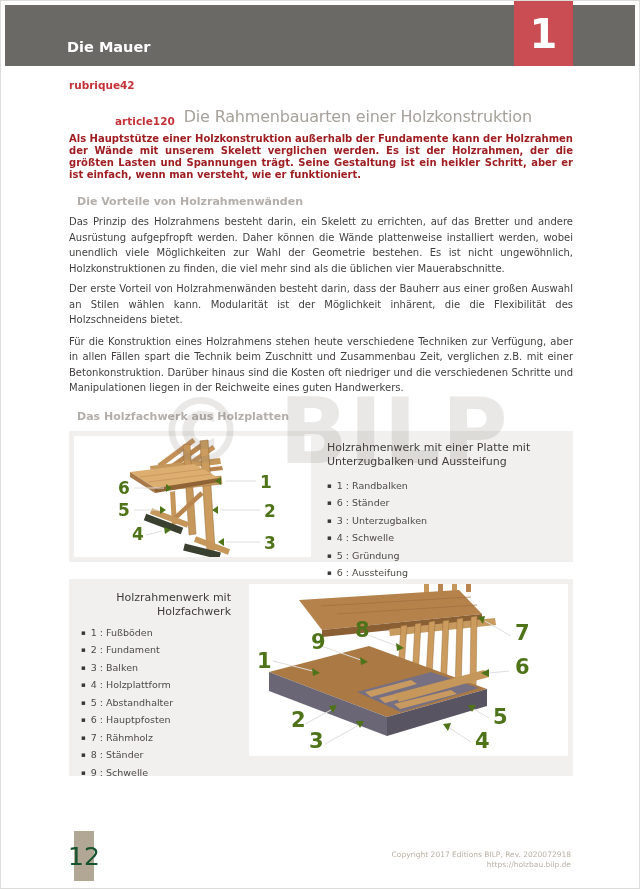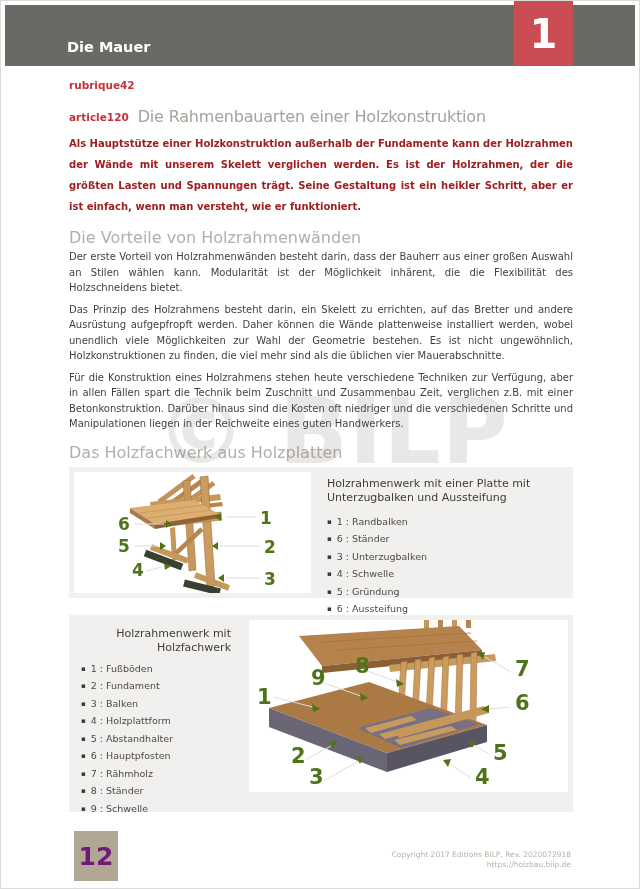--- a/index.html
+++ b/index.html
@@ -16,27 +16,27 @@
     color:#ffffff;font-size:40px;font-weight:bold;display:flex;align-items:center;justify-content:center;
   }
   
   .watermark{
     position:absolute;left:155px;top:386px;z-index:5;pointer-events:none;
     font-size:90px;font-weight:bold;line-height:1;letter-spacing:1px;
     color:rgba(116,112,104,0.16);white-space:nowrap;
   }
   
   .main{position:absolute;left:68px;top:78px;width:504px;}
-  .title-row{display:flex;align-items:center;gap:9px;}
+  .title-row{display:flex;align-items:flex-end;gap:9px;}
   .red-label{color:#c53338;font-weight:bold;font-size:10.5px;flex:none;}
   .page-title{margin:0;font-size:24px;line-height:30px;font-weight:bold;color:#a6a29b;}
-  .article-row{margin-top:16px;}
+  .article-row{margin-top:16px;margin-left:46px;}
   .article-title{margin:0;font-size:16px;line-height:20px;font-weight:normal;color:#a6a29b;letter-spacing:-0.2px;}
-  .intro{margin:6px 0 0 0;font-size:10px;line-height:21px;font-weight:bold;color:#9e1e22;text-align:justify;}
-  h3.subhead{margin:14px 0 0 0;font-size:16px;line-height:13px;font-weight:normal;color:#b3aeaa;}
+  .intro{margin:6px 0 0 0;font-size:10px;line-height:12px;font-weight:bold;color:#9e1e22;text-align:justify;}
+  h3.subhead{margin:14px 0 0 8px;font-size:11px;line-height:13px;font-weight:bold;color:#b3aeaa;}
   p.body{margin:6px 0 0 0;font-size:10px;line-height:15.5px;color:#413f3e;text-align:justify;}
   p.first{margin-top:5px;}
   
   .figbox{position:relative;background:#f1f0ee;width:504px;}
   .figbox1{margin-top:8px;height:131px;}
   .figbox2{margin-top:17px;height:197px;}
   .fig-img{position:absolute;background:#ffffff;}
   .fig1-img{left:5px;top:5px;width:237px;height:121px;}
   .fig2-img{left:180px;top:5px;width:319px;height:172px;}
   .fig1-info{position:absolute;left:258px;top:10px;width:240px;}
@@ -44,22 +44,22 @@
   .fig2-title{position:absolute;left:12px;top:12px;width:150px;text-align:right;}
   .legend{list-style:none;margin:9px 0 0 0;padding:0;font-size:9.5px;line-height:15.5px;color:#4d4a47;}
   .legend li::before{content:"▪";font-size:7px;margin-right:5px;position:relative;top:-1px;color:#3a3836;}
   .fig2-legend{position:absolute;left:12px;top:46px;margin:0;}
   
   svg text.num{font-family:"DejaVu Sans",sans-serif;font-weight:bold;fill:#4f7319;}
   svg .callout{stroke:#dfdedc;stroke-width:1;fill:none;}
   svg .arrow{fill:#4f7319;}
   
   .pagenum{
-    position:absolute;left:73px;top:830px;width:44px;height:50px;background:#b2a695;
-    color:#701a75;font-size:25px;display:flex;align-items:center;justify-content:center;font-weight:bold;
+    position:absolute;left:73px;top:830px;width:20px;height:50px;background:#b2a695;
+    color:#14532d;font-size:25px;display:flex;align-items:center;justify-content:center;
   }
   .copyright{position:absolute;right:68px;top:849px;text-align:right;font-size:7.5px;line-height:10px;color:#b8b0a4;}
 </style>
 </head>
 <body>
 
 <div class="page">
 
   <div class="band">
     <span class="chapter-title">Die Mauer</span>
@@ -75,22 +75,22 @@
     </div>
 
     <div class="title-row article-row">
       <span class="red-label">article120</span>
       <h2 class="article-title">Die Rahmenbauarten einer Holzkonstruktion</h2>
     </div>
 
     <p class="intro">Als Hauptstütze einer Holzkonstruktion außerhalb der Fundamente kann der Holzrahmen der Wände mit unserem Skelett verglichen werden. Es ist der Holzrahmen, der die größten Lasten und Spannungen trägt. Seine Gestaltung ist ein heikler Schritt, aber er ist einfach, wenn man versteht, wie er funktioniert.</p>
 
     <h3 class="subhead">Die Vorteile von Holzrahmenwänden</h3>
+    <p class="body">Das Prinzip des Holzrahmens besteht darin, ein Skelett zu errichten, auf das Bretter und andere Ausrüstung aufgepfropft werden. Daher können die Wände plattenweise installiert werden, wobei unendlich viele Möglichkeiten zur Wahl der Geometrie bestehen. Es ist nicht ungewöhnlich, Holzkonstruktionen zu finden, die viel mehr sind als die üblichen vier Mauerabschnitte.</p>
     <p class="body first">Der erste Vorteil von Holzrahmenwänden besteht darin, dass der Bauherr aus einer großen Auswahl an Stilen wählen kann. Modularität ist der Möglichkeit inhärent, die die Flexibilität des Holzschneidens bietet.</p>
-    <p class="body">Das Prinzip des Holzrahmens besteht darin, ein Skelett zu errichten, auf das Bretter und andere Ausrüstung aufgepfropft werden. Daher können die Wände plattenweise installiert werden, wobei unendlich viele Möglichkeiten zur Wahl der Geometrie bestehen. Es ist nicht ungewöhnlich, Holzkonstruktionen zu finden, die viel mehr sind als die üblichen vier Mauerabschnitte.</p>
     <p class="body">Für die Konstruktion eines Holzrahmens stehen heute verschiedene Techniken zur Verfügung, aber in allen Fällen spart die Technik beim Zuschnitt und Zusammenbau Zeit, verglichen z.B. mit einer Betonkonstruktion. Darüber hinaus sind die Kosten oft niedriger und die verschiedenen Schritte und Manipulationen liegen in der Reichweite eines guten Handwerkers.</p>
 
     <h3 class="subhead">Das Holzfachwerk aus Holzplatten</h3>
 
     <section class="figbox figbox1">
       <div class="fig-img fig1-img">
         <svg viewBox="0 0 237 121" width="237" height="121">
           <g>
             <line x1="85" y1="30" x2="120" y2="4" stroke="#c49159" stroke-width="5"></line>
             <line x1="96" y1="32" x2="131" y2="7" stroke="#b9854e" stroke-width="5"></line>

